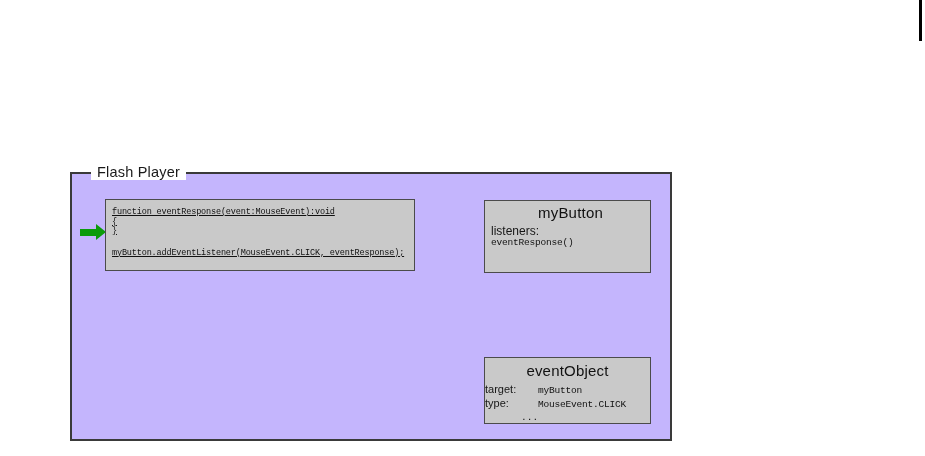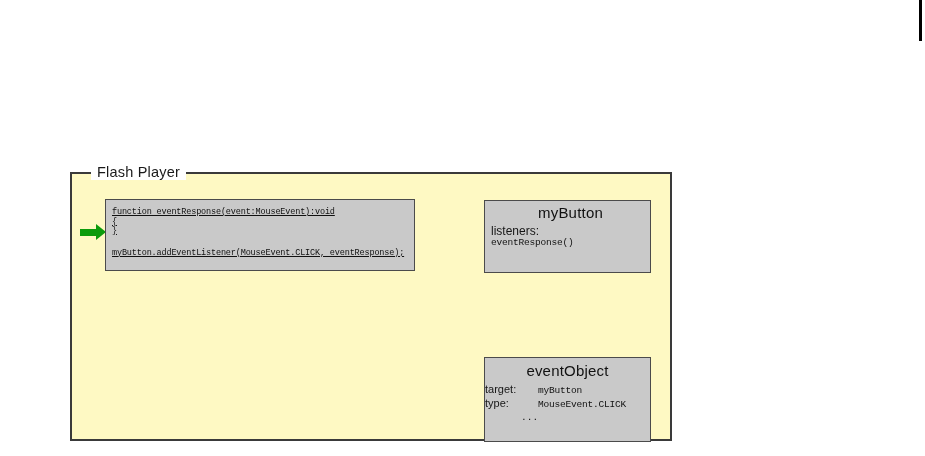--- a/index.html
+++ b/index.html
@@ -18,21 +18,21 @@
     width: 3px; height: 41px;
     background: #000000;
   }
 
   
   .flash-player-box {
     position: absolute;
     left: 70px; top: 172px;
     width: 602px; height: 269px;
     border: 2px solid #3a3a3a;
-    background: #fef9c3;
+    background: #c4b5fd;
   }
   .flash-player-label {
     position: absolute;
     left: 19px; top: -10px;
     background: #ffffff;
     padding: 0 6px;
     font-size: 14.5px;
     color: #1a1a1a;
     letter-spacing: 0.2px;
     white-space: nowrap;
@@ -106,21 +106,21 @@
     font-size: 9.5px;
     line-height: 11px;
     color: #111111;
     letter-spacing: -0.2px;
     white-space: pre;
   }
 
   
   .eventobject-box {
     left: 412px; top: 183px;    
-    width: 167px; height: 85px;
+    width: 167px; height: 67px;
     padding: 4px 0 0 0;
   }
   .field-grid {
     display: grid;
     grid-template-columns: 50px 1fr;
     row-gap: 1px;
     align-items: baseline;
   }
   .field-label {
     font-size: 11px;

